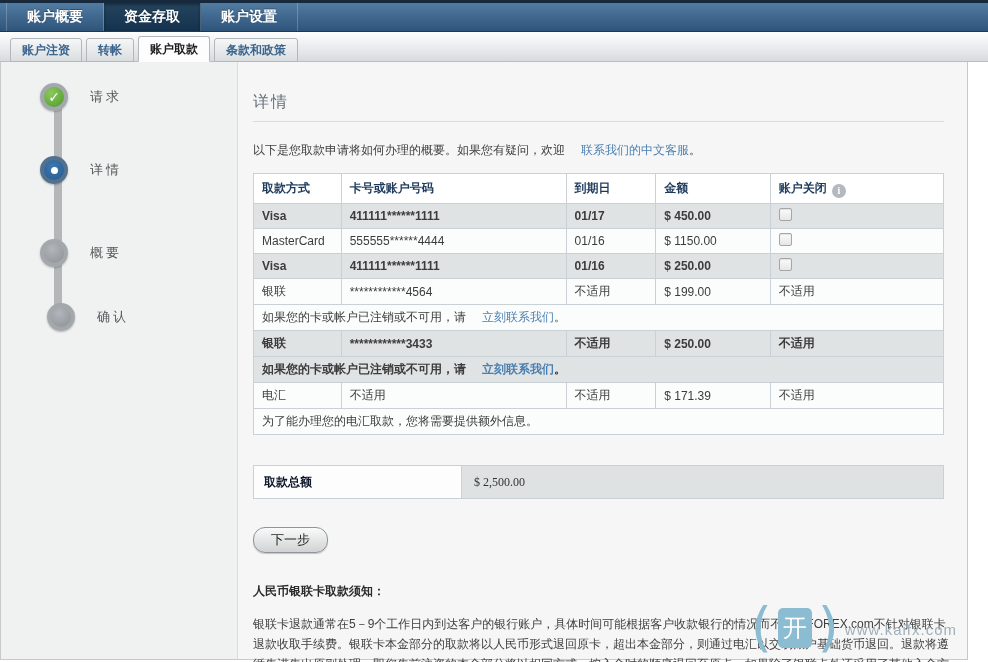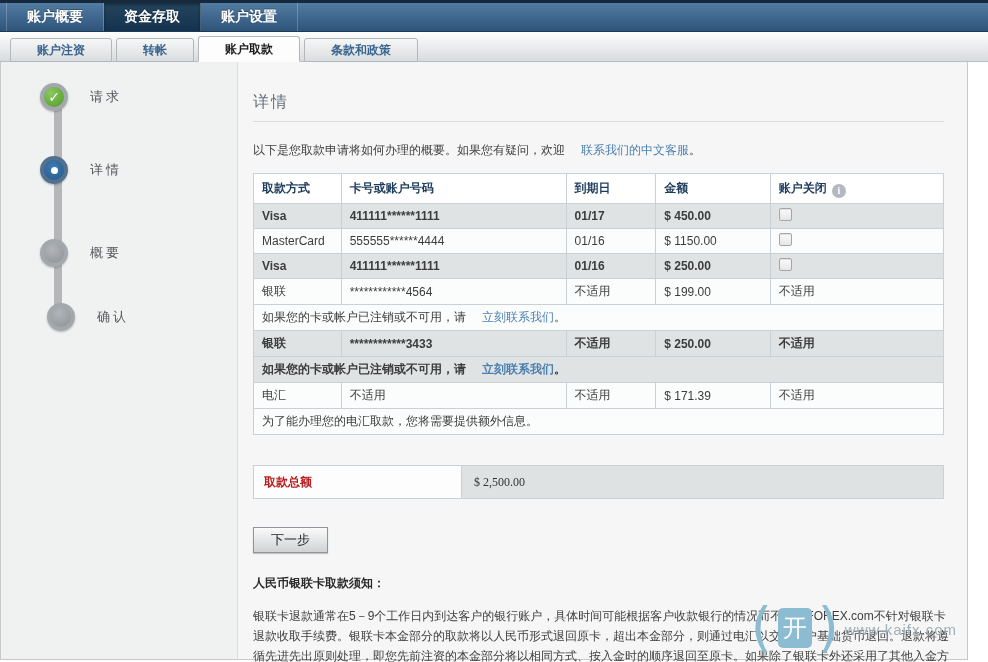--- a/index.html
+++ b/index.html
@@ -11,21 +11,21 @@
   .main-nav { height:29px; background:linear-gradient(#527ca2,#2e547a);
     border-bottom:1px solid #1c3a55; display:flex; align-items:stretch; padding-left:6px; }
   .nav-item { display:flex; align-items:center; padding:8px 20px; color:#fff;
     font-size:14px; font-weight:bold; cursor:pointer; border-right:1px solid rgba(255,255,255,.22);
     text-shadow:0 -1px 0 rgba(0,0,0,.3); }
   .nav-item:first-child { border-left:1px solid rgba(255,255,255,.22); }
   .nav-item.active { background:linear-gradient(#24455f,#14324d); box-shadow:inset 0 2px 3px rgba(0,0,0,.35); }
 
   .sub-tabs { height:30px; background:linear-gradient(#fefefe,#d8dbde);
     border-bottom:1px solid #b9bec3; display:flex; align-items:flex-end; padding-left:8px; position:relative; }
-  .sub-tab { display:flex; align-items:center; height:24px; margin:0 2px -1px 2px; padding:0 26px;
+  .sub-tab { display:flex; align-items:center; height:24px; margin:0 2px -1px 2px; padding:0 11px;
     border:1px solid #b2b7bc; border-radius:3px 3px 0 0; background:linear-gradient(#f6f7f7,#dadddf);
     color:#39648e; font-size:12px; font-weight:bold; cursor:pointer; position:relative; z-index:1; }
   .sub-tab.active { background:#fdfdfd; color:#1d1d1d; border-bottom-color:#fdfdfd; height:26px; }
 
   
   .content { position:relative; width:968px; height:598px;
     border-left:1px solid #c9c9c9; border-right:1px solid #c9c9c9; border-bottom:1px solid #c9c9c9;
     background:#f6f6f6; }
 
   
@@ -61,31 +61,31 @@
   td.center { text-align:center; }
   .info-icon { display:inline-block; width:14px; height:14px; border-radius:50%; background:#b3b9be;
     color:#fff; font-size:10px; font-weight:bold; text-align:center; line-height:14px;
     vertical-align:-2px; margin-left:5px; font-family:"Liberation Serif","DejaVu Serif",serif; cursor:pointer; }
   .checkbox { display:inline-block; width:13px; height:13px; border:1px solid #a6a6a6; border-radius:2px;
     background:linear-gradient(#fbfbfb,#e6e6e6); box-shadow:inset 0 1px 1px rgba(0,0,0,.1); cursor:pointer; }
 
   
   .total-row { width:691px; display:flex; border:1px solid #c9d1d7; margin-top:30px; height:34px; background:#dfe2e3; }
   .total-label { width:208px; background:#fdfdfd; border-right:1px solid #c9d1d7;
-    display:flex; align-items:center; padding:0 10px; font-size:12px; font-weight:bold; color:#b91c1c; }
+    display:flex; align-items:center; padding:0 10px; font-size:12px; font-weight:bold; color:#0f172a; }
   .total-value { flex:1; display:flex; align-items:center; padding:0 12px; font-size:12px; color:#333;font-family:Liberation Serif, serif; }
 
   
   .next-btn { margin-top:28px; padding:3px 17px; font-size:13px; color:#222;
-    background:linear-gradient(#fafafa,#d0d2d4); border:1px solid #8e9499; border-radius:0;
+    background:linear-gradient(#fafafa,#d0d2d4); border:1px solid #8e9499; border-radius:12px;
     box-shadow:0 1px 1px rgba(0,0,0,.2); cursor:pointer;
     font-family:"Liberation Sans","DejaVu Sans",sans-serif; }
 
   
-  .notice-heading { margin-top:22px; font-size:12px; font-weight:bold; color:#2b2b2b; }
+  .notice-heading { margin-top:30px; font-size:12px; font-weight:bold; color:#2b2b2b; }
   .notice-body { margin-top:14px; font-size:12px; color:#3e3e3e; line-height:20px; width:700px; }
 
   
   .watermark { position:absolute; right:12px; bottom:4px; display:flex; align-items:center; gap:6px; }
   .wm-paren { font-size:54px; color:#8cbcd1; font-weight:normal; line-height:54px;
     font-family:"DejaVu Sans",sans-serif; }
   .wm-box { width:34px; height:40px; background:#8cbcd1; border-radius:5px; color:#fff;
     display:flex; align-items:center; justify-content:center; font-size:24px; }
   .wm-text { display:flex; flex-direction:column; line-height:1; }
   .wm-brand { font-size:31px; color:#8cbcd1; letter-spacing:4px; }

